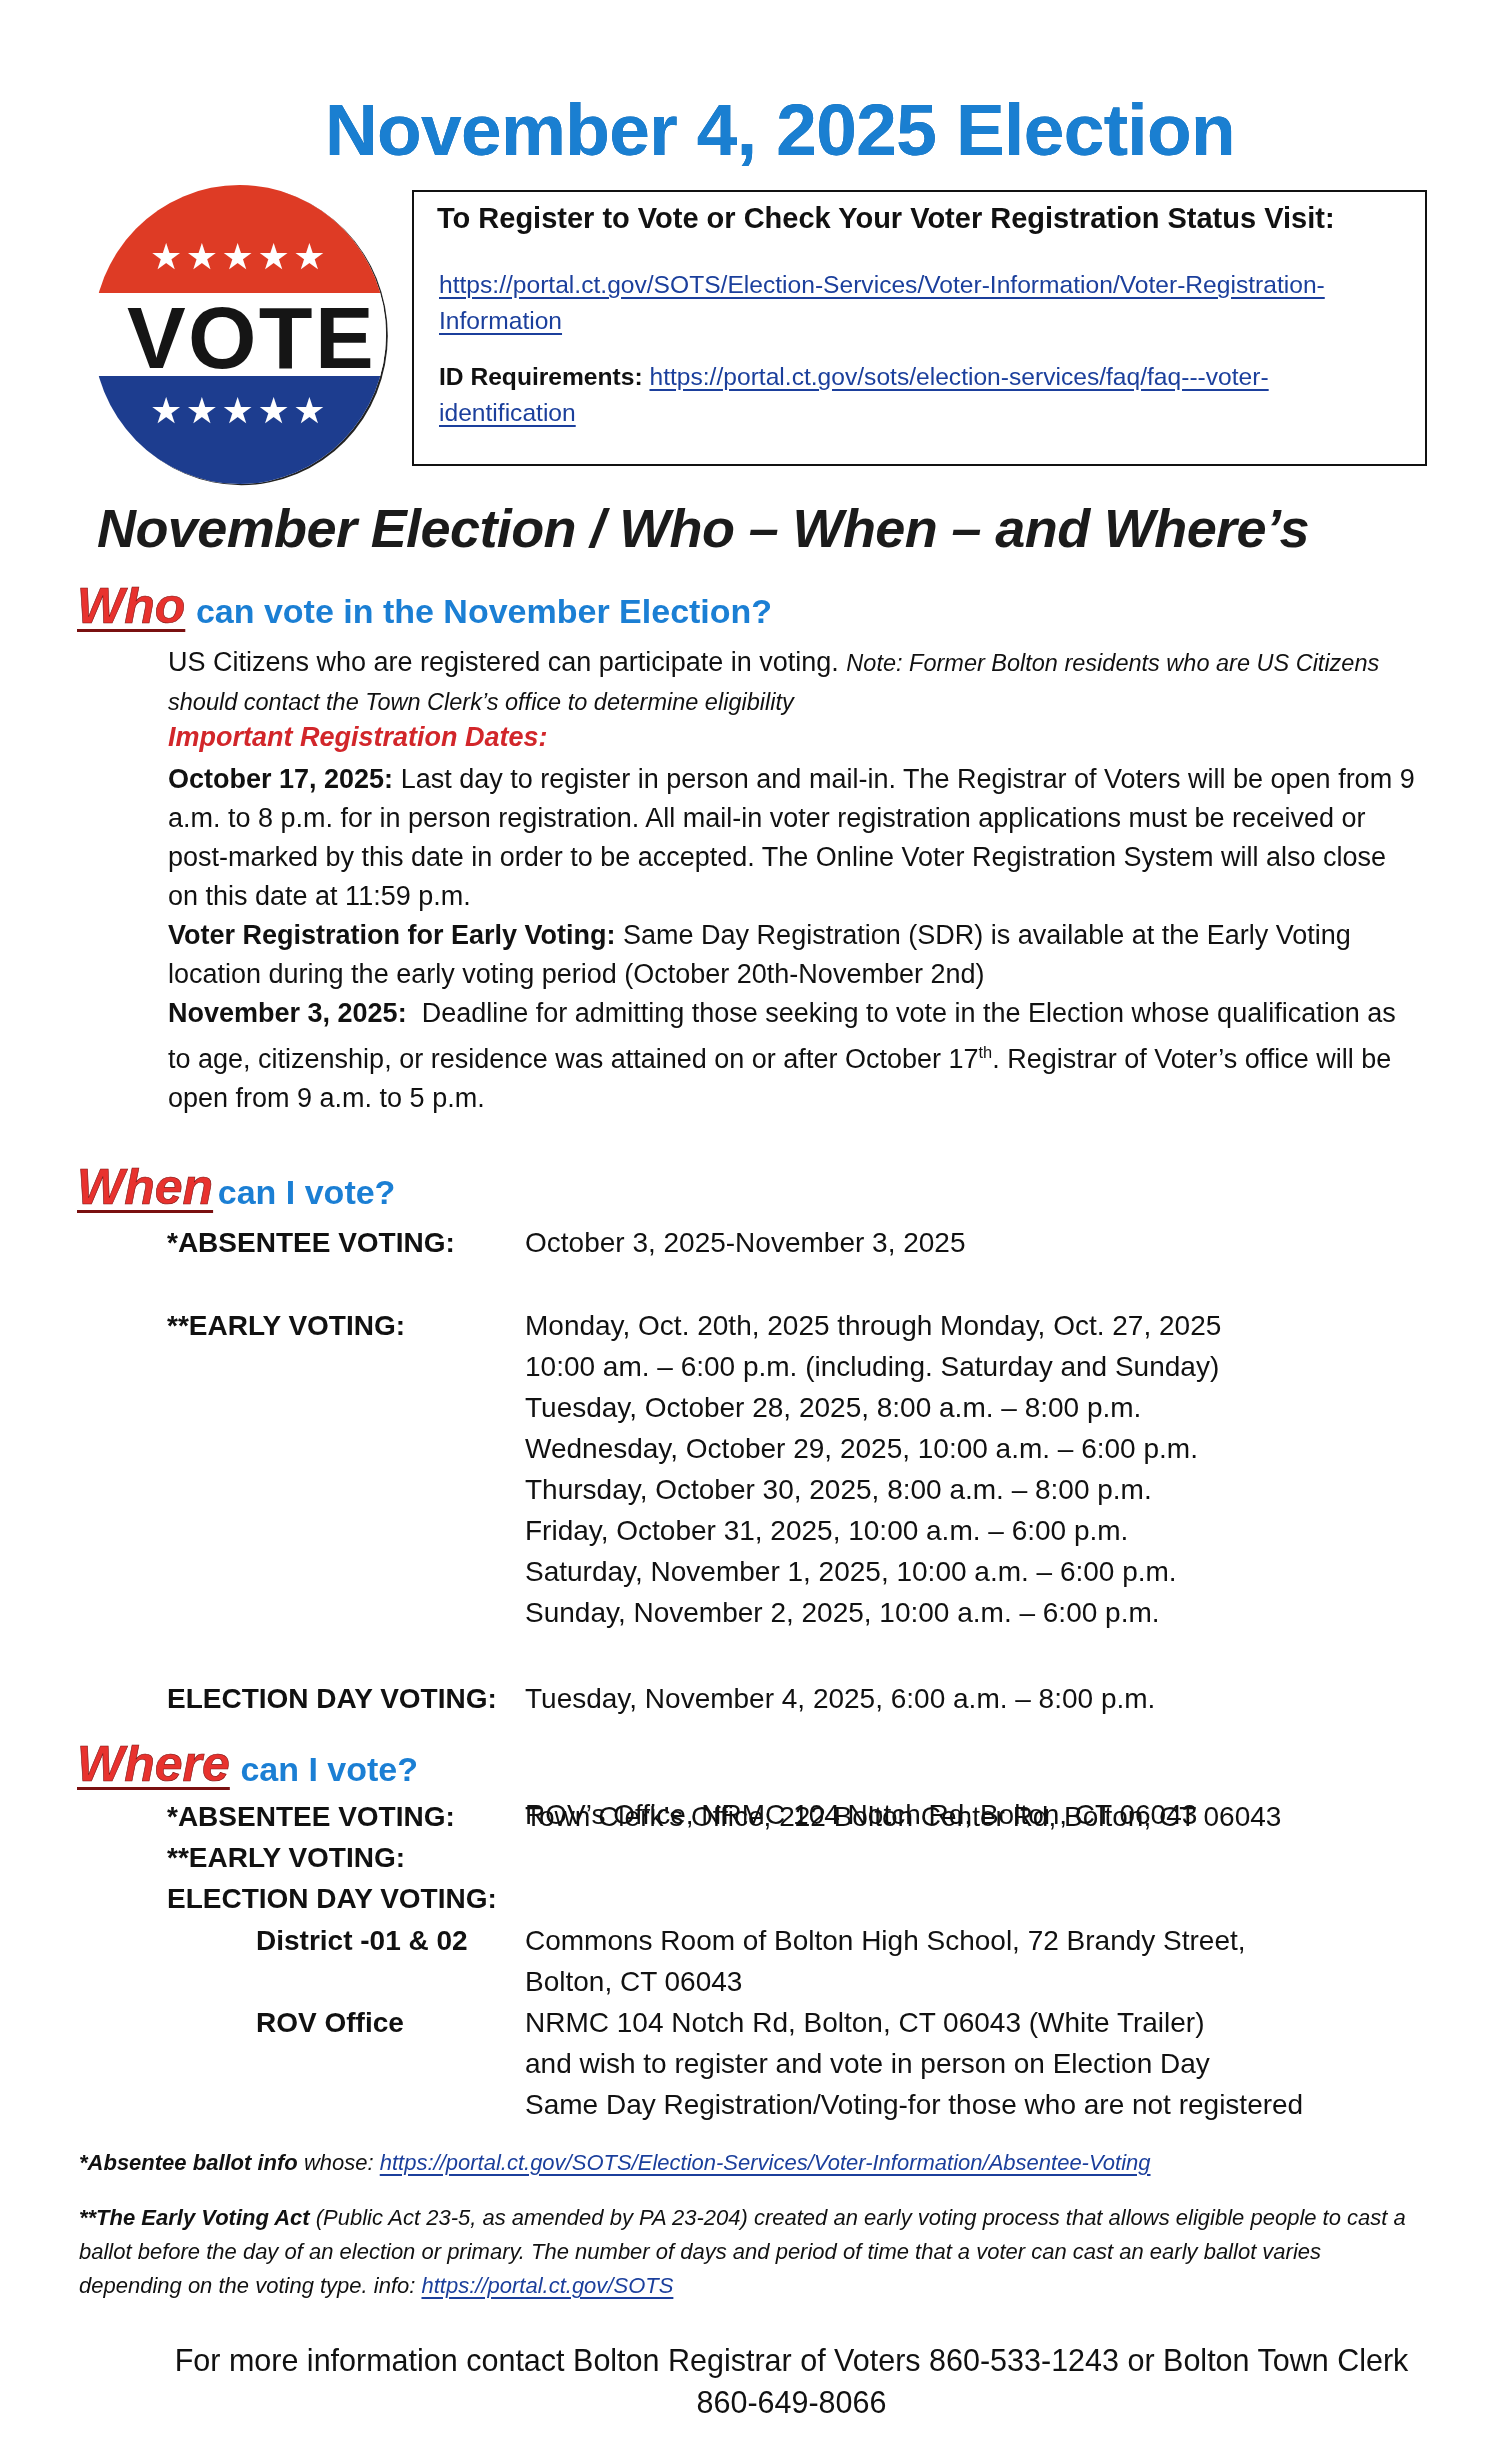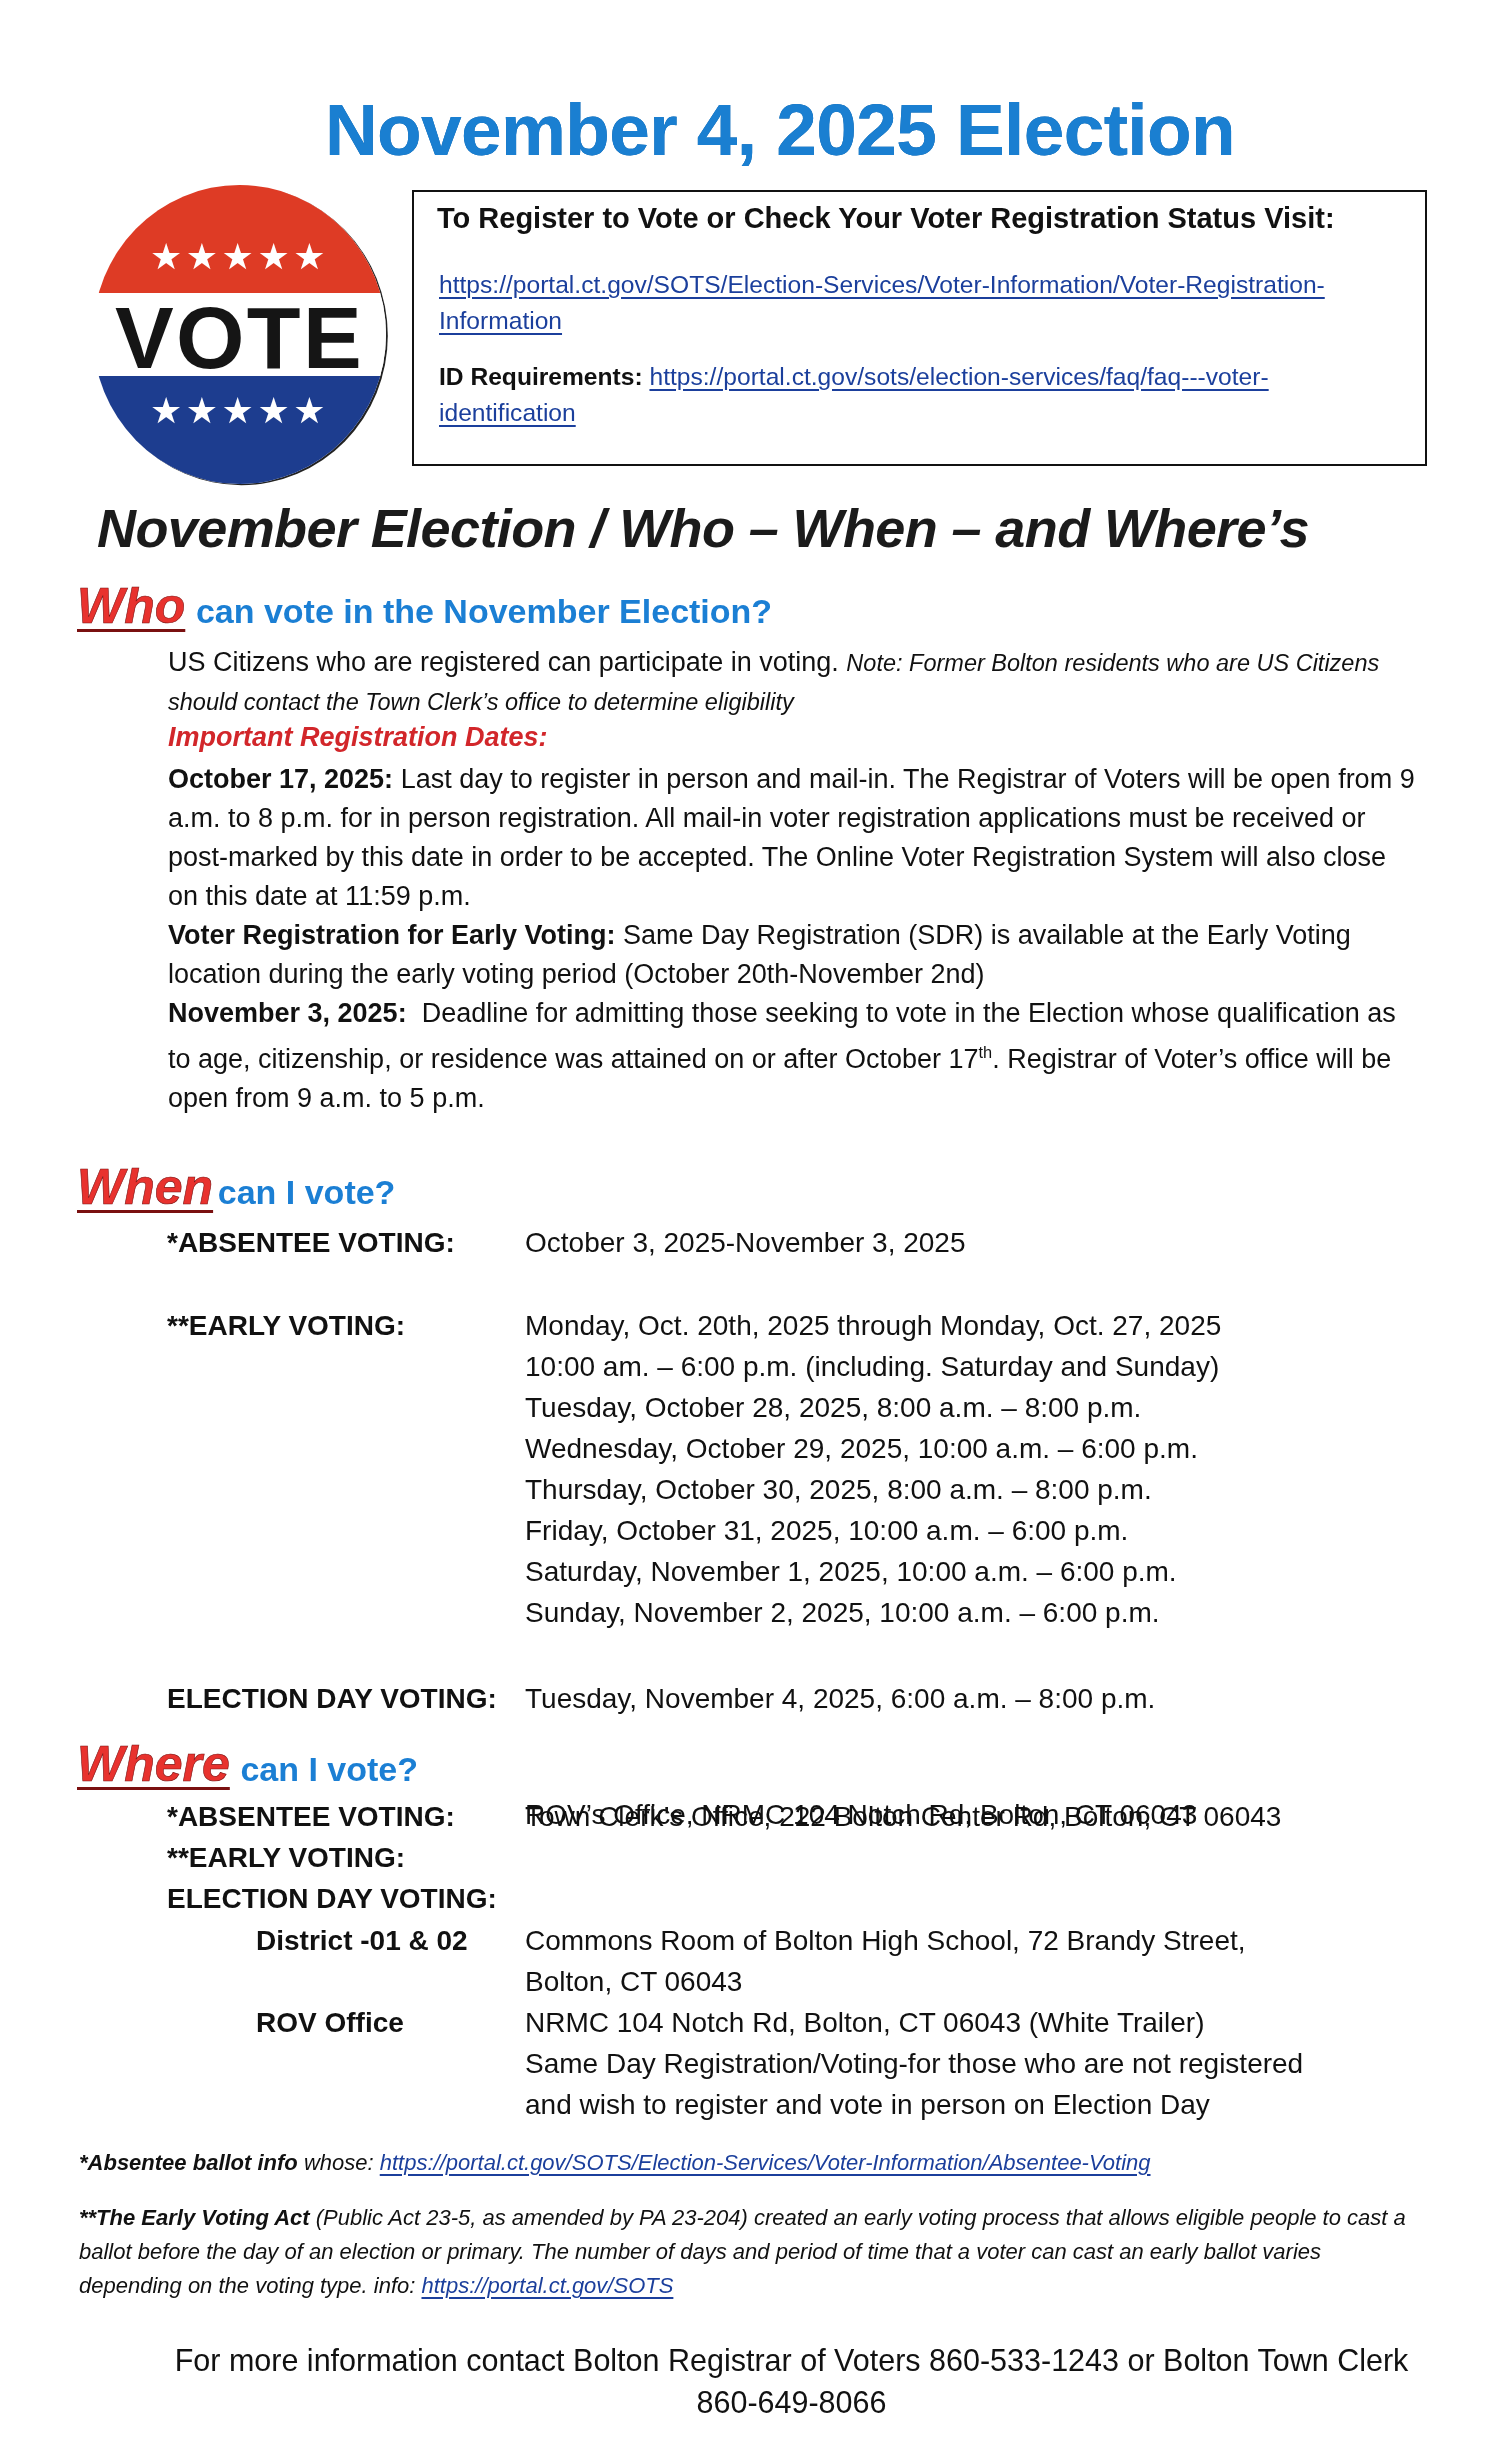--- a/index.html
+++ b/index.html
@@ -11,21 +11,21 @@
   
   .badge { left:93px; top:185px; width:293px; height:299px; border-radius:50%; overflow:hidden;
            box-shadow:1.8px 1.2px 0 #222; }
   .badge .red { position:absolute; left:0; top:0; width:100%; height:36%; background:#de3b25; }
   .badge .white { position:absolute; left:0; top:36%; width:100%; height:28%; background:#fff; }
   .badge .blue { position:absolute; left:0; top:64%; width:100%; height:36%; background:#1d3d8f; }
   .badge .stars { position:absolute; left:0; width:100%; text-align:center; color:#fff;
                   font-size:36px; letter-spacing:3.5px; line-height:1; }
   .badge .stars.top { top:54px; }
   .badge .stars.bot { top:208px; }
-  .badge .vote { position:absolute; left:0; width:100%; top:109px; text-align:center;
+  .badge .vote { position:absolute; left:12px; width:100%; top:109px; text-align:center;
                  font-size:88px; font-weight:bold; color:#151515; line-height:1; letter-spacing:2.3px; }
   
   .infobox { left:412px; top:190px; width:1015px; height:276px; border:2.3px solid #111; box-sizing:border-box; }
   .box-head { left:437px; top:202px; font-size:29px; font-weight:bold; color:#111; }
   .link { color:#1b3f9c; text-decoration:underline; text-decoration-thickness:1.8px; text-underline-offset:3.5px; }
   .box-link1 { left:439px; top:267px; width:938px; font-size:24.6px; line-height:36px; }
   .box-id { left:439px; top:359px; width:938px; font-size:24.6px; line-height:36px; }
   .box-id .lbl { font-weight:bold; color:#111; }
   
   .subtitle { left:97px; top:497px; font-size:54px; font-weight:bold; font-style:italic; color:#1b1b1b; letter-spacing:-0.6px; }
@@ -130,22 +130,22 @@
 </div>
 <div class="row" style="left:525px; top:1920px;">
   <div>Commons Room of Bolton High School, 72 Brandy Street,</div>
   <div>Bolton, CT 06043</div>
 </div>
 <div class="row" style="left:256px; top:2002px;">
   <span class="lab">ROV Office</span>
 </div>
 <div class="row" style="left:525px; top:2002px;">
   <div>NRMC 104 Notch Rd, Bolton, CT 06043 (White Trailer)</div>
+  <div>and wish to register and vote in person on Election Day</div>
   <div>Same Day Registration/Voting-for those who are not registered</div>
-  <div>and wish to register and vote in person on Election Day</div>
 </div>
 
 <div class="abs foot" style="top:2146px; width:1348px;">
   <b>*Absentee ballot info</b><span> whose: </span><a class="link">https://portal.ct.gov/SOTS/Election-Services/Voter-Information/Absentee-Voting</a>
 </div>
 <div class="abs foot" style="top:2201px; width:1331px;">
   <b>**The Early Voting Act</b><span> (Public Act 23-5, as amended by PA 23-204) created an early voting process that allows eligible people to cast a ballot before the day of an election or primary. The number of days and period of time that a voter can cast an early ballot varies depending on the voting type. info: </span><a class="link">https://portal.ct.gov/SOTS</a>
 </div>
 
 <div class="abs contact">

